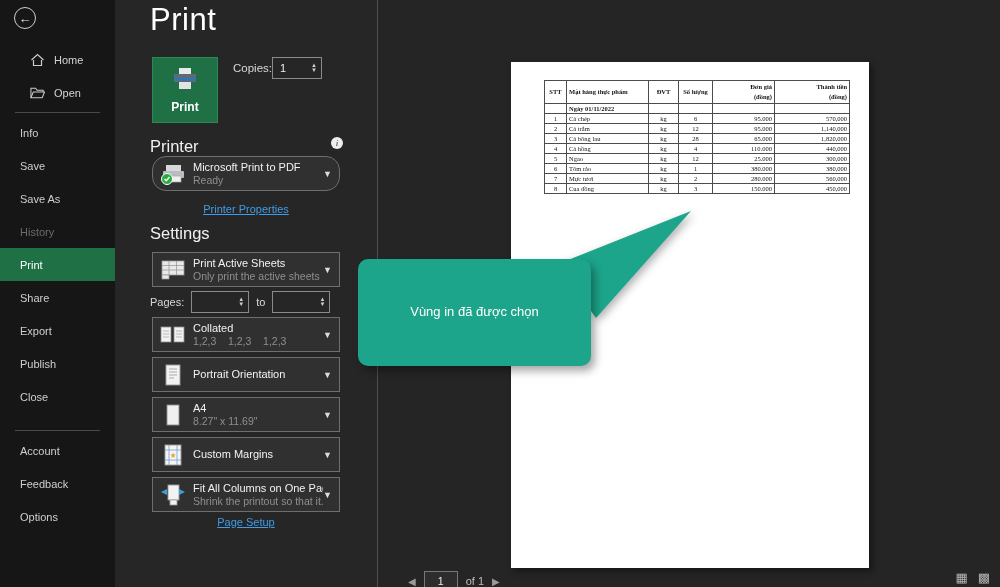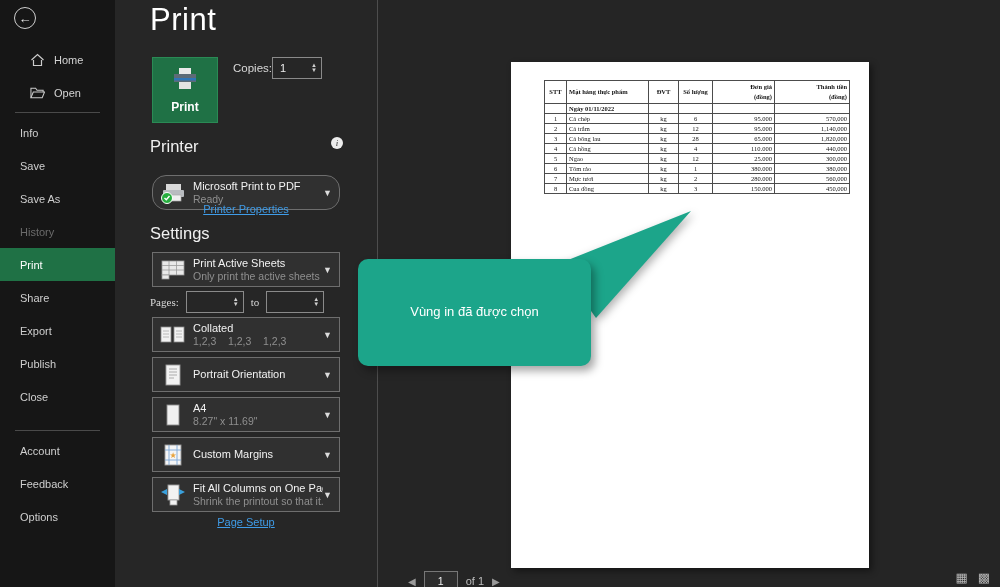--- a/index.html
+++ b/index.html
@@ -67,21 +67,21 @@
     border:1px solid #6e6e6e; display:flex; align-items:center; cursor:pointer;
   }
   .dd .dd-ico { width:40px; display:flex; justify-content:center; flex-shrink:0; }
   .dd .dd-txt { flex:1; overflow:hidden; }
   .dd .dd-title { color:#f2f2f2; font-size:11px; white-space:nowrap; }
   .dd .dd-sub { color:#8f8f8f; font-size:10.5px; white-space:pre; margin-top:1px; }
   .dd .dd-sub:empty { display:none; }
   .dd .caret { width:16px; color:#dcdcdc; font-size:9px; flex-shrink:0; }
   .link { color:#3f9ce8; text-decoration:underline; font-size:11px; cursor:pointer; }
   .plink { position:absolute; left:37px; width:188px; text-align:center; }
-  .pages-row { position:absolute; left:35px; top:291px; display:flex; align-items:center; gap:7px;font-family:Liberation Serif, serif; }
+  .pages-row { position:absolute; left:35px; top:291px; display:flex; align-items:center; gap:7px; }
   .pages-row .spinbox { width:58px; }
   
   .preview {
     position:absolute; left:377px; top:0; width:623px; height:587px;
     background:#252525; border-left:1px solid #4d4d4d;
   }
   .sheet {
     position:absolute; left:133px; top:62px; width:358px; height:506px;
     background:#ffffff; box-shadow:3px 3px 7px rgba(0,0,0,0.45);
   }
@@ -211,21 +211,21 @@
         <span class="spin">
             <span>▲</span>
             <span>▼</span>
           </span>
       </div>
     </div>
 
     <h2 class="section-head" style="top:137px;">Printer</h2>
     <span class="info-dot">i</span>
 
-    <div class="dd" style="top:175px;border-radius:14px;">
+    <div class="dd" style="top:156px;border-radius:14px;">
       <span class="dd-ico">
         <svg width="30" height="24" viewBox="0 0 30 24">
           <rect x="8" y="3" width="15" height="6" fill="#d9d9d9"></rect>
           <rect x="5" y="9" width="21" height="7" rx="1" fill="#b9bcc0"></rect>
           <rect x="9" y="14" width="14" height="6" fill="#efefef" stroke="#a9a9a9" stroke-width="0.7"></rect>
           <circle cx="9" cy="17" r="5.5" fill="#27ae3f" stroke="#ffffff" stroke-width="1"></circle>
           <path d="M6.5 17l1.8 1.8 3.2-3.8" stroke="#ffffff" stroke-width="1.4" fill="none"></path>
         </svg>
       </span>
       <span class="dd-txt">

